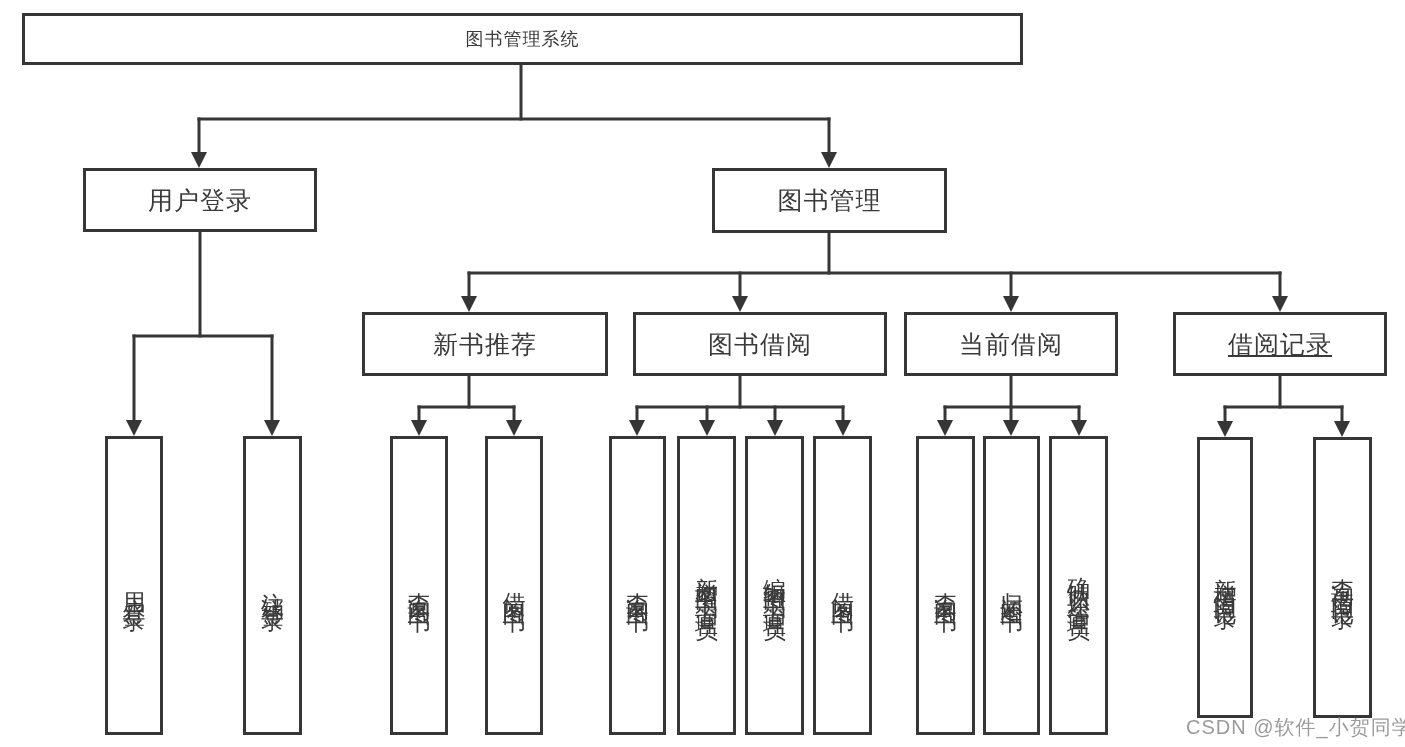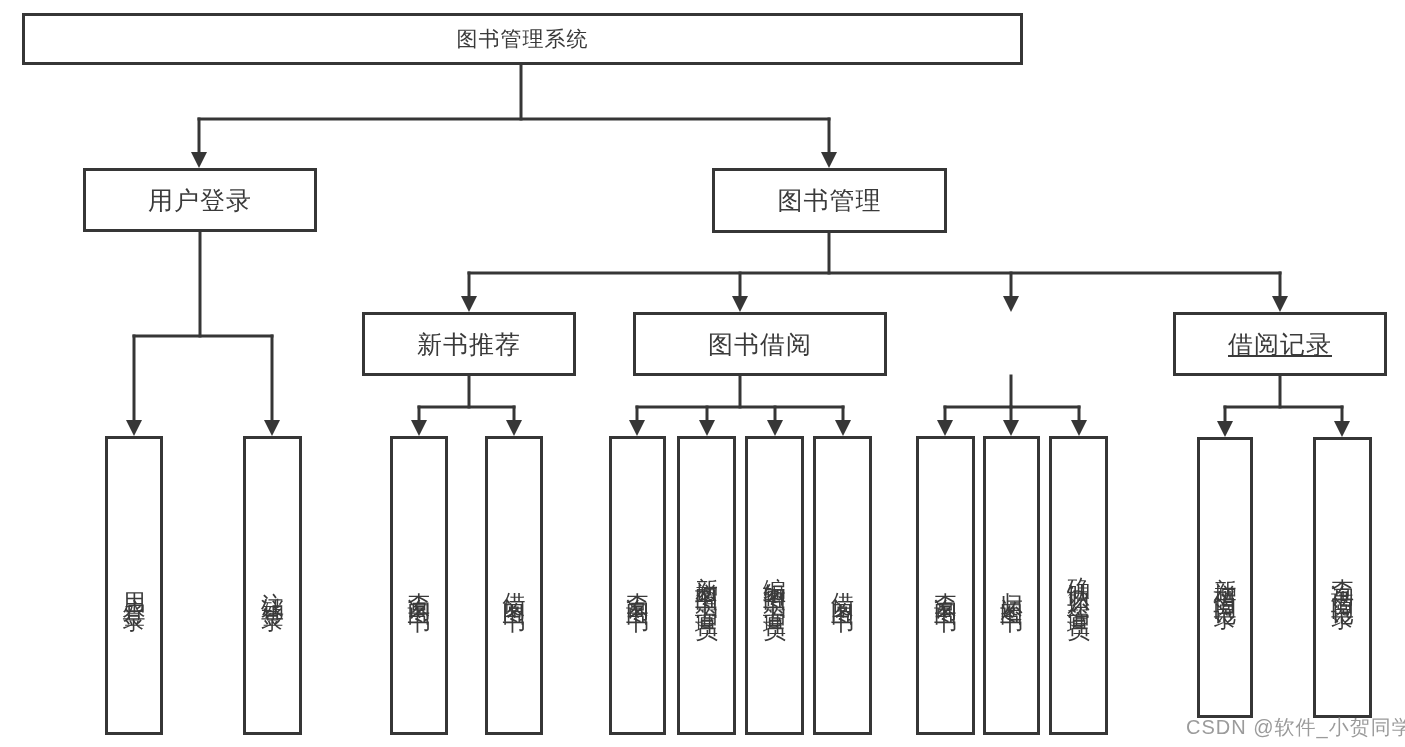--- a/index.html
+++ b/index.html
@@ -37,21 +37,21 @@
     align-items: center;
     justify-content: center;
     color: var(--text, #3a3a3a);
   }
   .box.h .label {
     font-size: 25px;
     letter-spacing: 1px;
     white-space: nowrap;
   }
   .box.root .label {
-    font-size: 21px;
+    font-size: 18px;
     letter-spacing: 1px;
   }
   .box.v .label {
     writing-mode: vertical-rl;
     text-orientation: mixed;
     font-size: 23px;
     letter-spacing: 6px;
     line-height: 1;
     white-space: nowrap;
   }
@@ -151,26 +151,29 @@
     <span class="label">图书管理系统</span>
   </div>
 
   <div class="box h" style="left:83px; top:168px; width:234px; height:64px;">
     <span class="label">用户登录</span>
   </div>
   <div class="box h" style="left:712px; top:168px; width:235px; height:65px;">
     <span class="label">图书管理</span>
   </div>
 
-  <div class="box h" style="left:362px; top:312px; width:214px; height:64px;">
+  <div class="box h" style="left:362px; top:312px; width:246px; height:64px;">
     <span class="label">新书推荐</span>
   </div>
   <div class="box h" style="left:633px; top:312px; width:254px; height:64px;">
     <span class="label">图书借阅</span>
   </div>
+  <div class="box h" style="left:904px; top:312px; width:214px; height:64px;">
+    <span class="label">当前借阅</span>
+  </div>
   <div class="box h" style="left:1173px; top:312px; width:214px; height:64px;text-decoration:underline;">
     <span class="label">借阅记录</span>
   </div>
 
   <div class="box v" style="left:105px; top:436px; width:58px; height:299px;">
     <span class="label">用户登录</span>
   </div>
   <div class="box v" style="left:243px; top:436px; width:59px; height:299px;">
     <span class="label">注销登录</span>
   </div>

